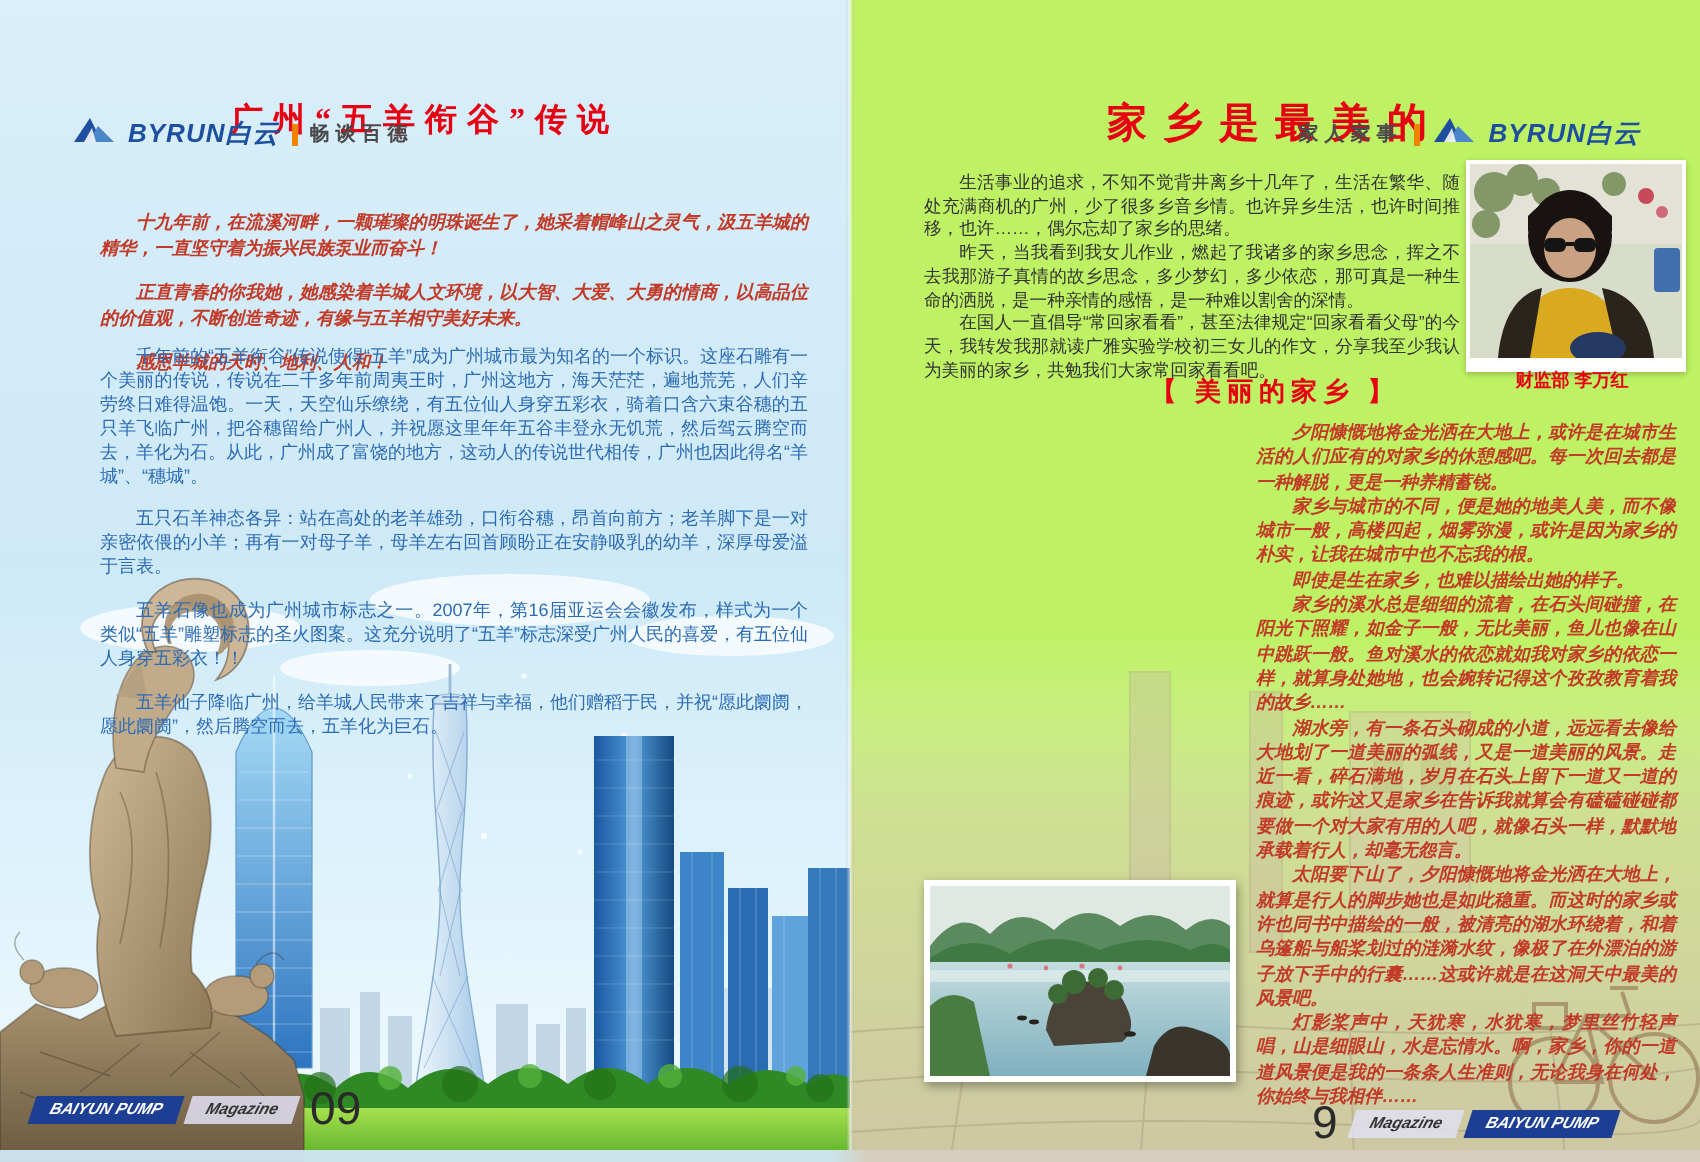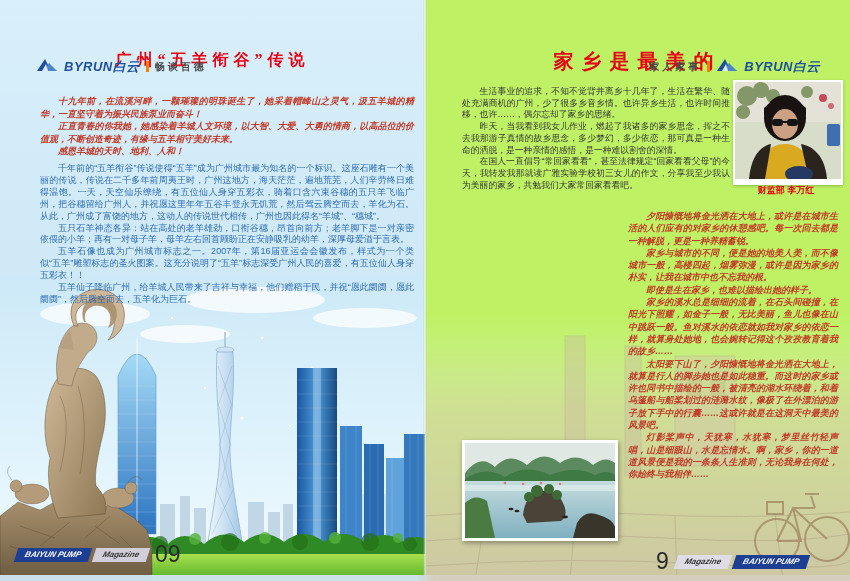--- a/index.html
+++ b/index.html
@@ -17,21 +17,21 @@
   .hdr-div{width:3px;height:11px;background:#f08300;}
   .hdr-sec{font-size:10px;color:#4a4a4a;letter-spacing:3px;font-weight:600;}
 
   
   .l-title{position:absolute;top:50px;left:0;right:0;text-align:center;z-index:4;
            font-family:"Liberation Serif",serif;font-weight:700;font-size:16px;
            color:#e60012;letter-spacing:5px;margin:0;}
   .l-intro{position:absolute;top:95px;left:40px;width:374px;z-index:4;
            font-size:9px;line-height:12.6px;color:#c23a28;font-style:italic;font-weight:700;
            text-align:justify;}
-  .l-intro p,.l-body p{margin:0;text-indent:2em;}
+  .l-intro p,.l-body p{margin:10px;text-indent:2em;}
   .l-body{position:absolute;top:163px;left:40px;width:374px;z-index:4;
           font-size:9px;line-height:11.9px;color:#2c6cb4;text-align:justify;}
 
   
   .r-title{position:absolute;top:48px;left:0;right:0;text-align:center;z-index:4;
            font-family:"Liberation Serif",serif;font-weight:700;font-size:20px;
            color:#e60012;letter-spacing:8px;margin:0;}
   .r-intro{position:absolute;top:86px;left:37px;width:268px;z-index:4;
            font-size:8.8px;line-height:11.7px;color:#333;text-align:justify;}
   .r-intro p{margin:0;text-indent:2em;}
@@ -337,20 +337,21 @@
         <rect x="52" y="37" width="11" height="7" rx="3" fill="#141414"></rect>
         <path d="M48,40 H52" stroke="#141414" stroke-width="2"></path>
         <path d="M22,97 C24,72 36,62 50,62 C64,62 76,72 80,97 Z" fill="#d9a91f"></path>
         <path d="M14,97 C16,74 26,64 36,62 L30,97 Z" fill="#2a241d"></path>
         <path d="M92,97 C90,74 78,64 66,62 L74,97 Z" fill="#2a241d"></path>
         <ellipse cx="64" cy="92" rx="14" ry="8" fill="#243a63"></ellipse>
       </svg>
     </div>
     <div class="portrait-caption">财监部 李万红</div>
 
+    <h2 class="r-subtitle">【 美丽的家乡 】</h2>
 
     <div class="essay">
 
       <span class="land-photo">
         <svg width="150" height="95" viewBox="0 0 150 95">
           <defs>
             <linearGradient id="water" x1="0" y1="0" x2="0" y2="1">
               <stop offset="0" stop-color="#c4dcde"></stop>
                 <stop offset="1" stop-color="#7fb0c0"></stop>
             </linearGradient>
@@ -379,20 +380,21 @@
               <ellipse cx="46" cy="66" rx="2.5" ry="1.2"></ellipse>
               <ellipse cx="52" cy="68" rx="2.5" ry="1.2"></ellipse>
               <ellipse cx="100" cy="74" rx="3" ry="1.4"></ellipse>
             </g>
         </svg>
       </span>
       <p>夕阳慷慨地将金光洒在大地上，或许是在城市生活的人们应有的对家乡的休憩感吧。每一次回去都是一种解脱，更是一种养精蓄锐。</p>
       <p>家乡与城市的不同，便是她的地美人美，而不像城市一般，高楼四起，烟雾弥漫，或许是因为家乡的朴实，让我在城市中也不忘我的根。</p>
       <p>即使是生在家乡，也难以描绘出她的样子。</p>
       <p>家乡的溪水总是细细的流着，在石头间碰撞，在阳光下照耀，如金子一般，无比美丽，鱼儿也像在山中跳跃一般。鱼对溪水的依恋就如我对家乡的依恋一样，就算身处她地，也会婉转记得这个孜孜教育着我的故乡……</p>
+      <p>湖水旁，有一条石头砌成的小道，远远看去像给大地划了一道美丽的弧线，又是一道美丽的风景。走近一看，碎石满地，岁月在石头上留下一道又一道的痕迹，或许这又是家乡在告诉我就算会有磕磕碰碰都要做一个对大家有用的人吧，就像石头一样，默默地承载着行人，却毫无怨言。</p>
       <p>太阳要下山了，夕阳慷慨地将金光洒在大地上，就算是行人的脚步她也是如此稳重。而这时的家乡或许也同书中描绘的一般，被清亮的湖水环绕着，和着乌篷船与船桨划过的涟漪水纹，像极了在外漂泊的游子放下手中的行囊……这或许就是在这洞天中最美的风景吧。</p>
       <p>灯影桨声中，天犹寒，水犹寒，梦里丝竹轻声唱，山是细眼山，水是忘情水。啊，家乡，你的一道道风景便是我的一条条人生准则，无论我身在何处，你始终与我相伴……</p>
     </div>
 
     <div class="r-footer">
       <span class="pagenum">9</span>
       <span class="badge badge-light">Magazine</span>
       <span class="badge badge-blue">BAIYUN PUMP</span>
     </div>
   </section>

